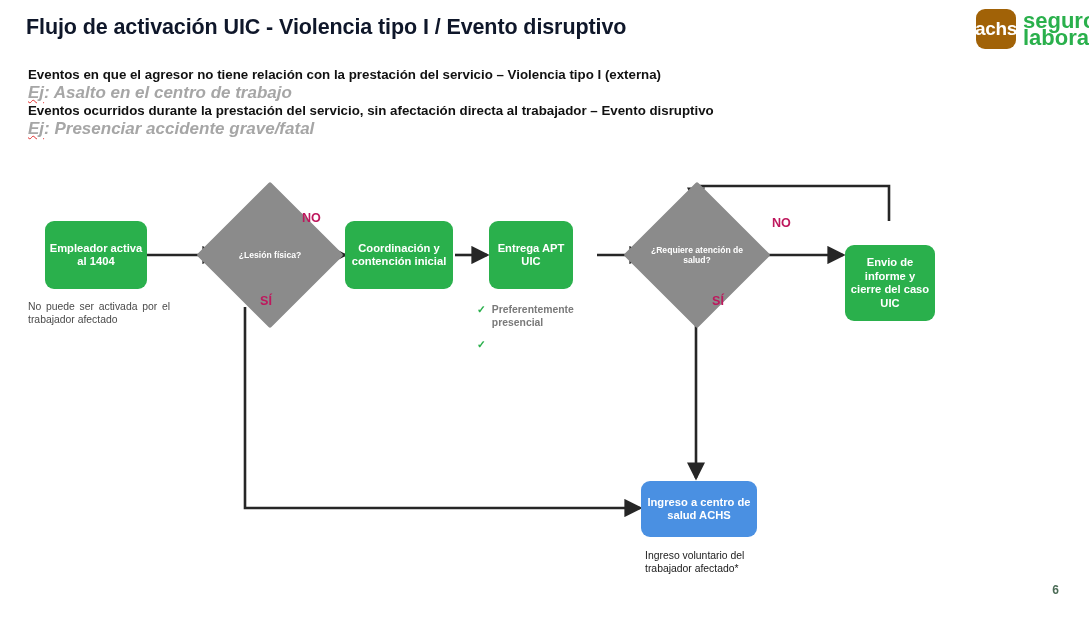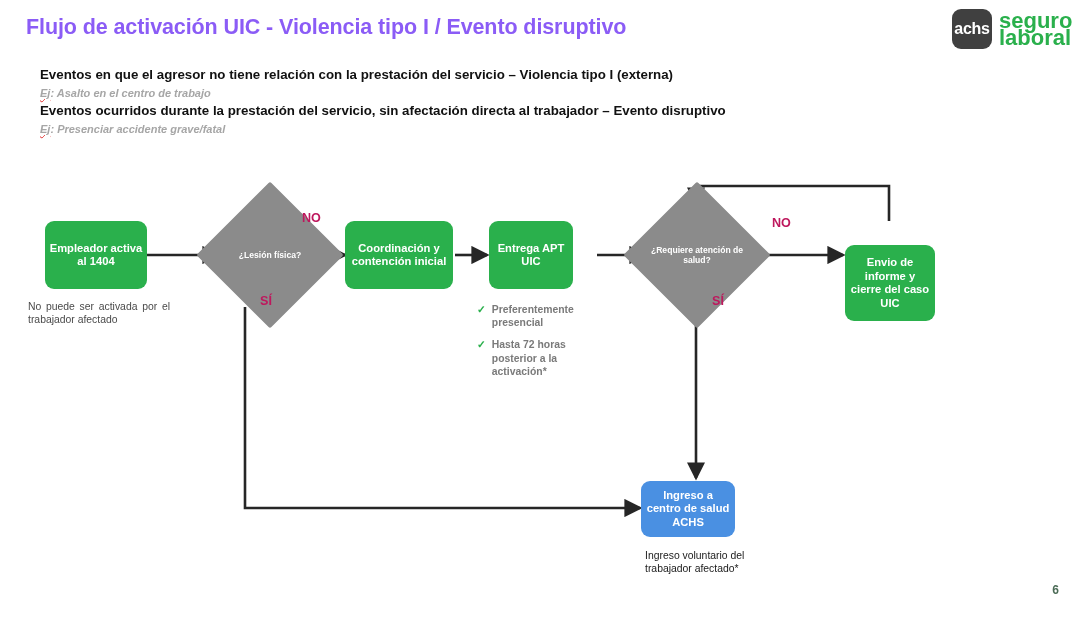--- a/index.html
+++ b/index.html
@@ -21,39 +21,39 @@
     background: #ffffff;
   }
 
   
   .slide-title {
     position: absolute;
     left: 26px;
     top: 15px;
     font-size: 21.5px;
     font-weight: bold;
-    color: #8b5cf6;
+    color: #0f172a;
     letter-spacing: -0.1px;
     white-space: nowrap;
   }
   .intro-block {
     position: absolute;
-    left: 40px;
+    left: 28px;
     top: 66px;
     width: 900px;
   }
   .intro-line-bold {
     font-size: 13.3px;
     font-weight: bold;
     color: #111111;
     line-height: 18px;
     white-space: nowrap;
   }
   .intro-line-ej {
-    font-size: 11px;
+    font-size: 17px;
     font-style: italic;
     font-weight: bold;
     color: #a6a6a6;
     line-height: 18px;
     white-space: nowrap;
   }
   .squiggle {
     position: relative;
     display: inline-block;
     text-decoration-line: underline;
@@ -69,28 +69,29 @@
     left: 952px;
     top: 9px;
     display: flex;
     align-items: center;
     gap: 7px;
   }
   .logo-mark {
     width: 40px;
     height: 40px;
     border-radius: 9px;
-    background: #404040;
+    background: #a16207;
     color: #ffffff;
-    font-size: 16px;
+    font-size: 19px;
     font-weight: bold;
     display: flex;
     align-items: center;
     justify-content: center;
     letter-spacing: -0.3px;
+    margin-left: 24px;
   }
   .logo-text {
     color: #2ab04c;
     font-size: 22px;
     font-weight: bold;
     line-height: 17.5px;
   }
 
   
   .flow {
@@ -278,36 +279,35 @@
       <span>Entrega APT UIC</span>
     </div>
 
     <div class="checklist" style="left:477px; top:303px; width:112px;">
       <div class="check-item">
         <span class="check-mark">✓</span>
         <span class="check-text">Preferentemente presencial</span>
       </div>
       <div class="check-item">
         <span class="check-mark">✓</span>
-        <span class="check-text">Hasta 72 horas posterior a la activación*</span>
       </div>
     </div>
 
     <div class="node node-diamond" style="left:645px; top:203px; width:104px; height:104px;align-items:center;">
       <div class="diamond-shape"></div>
       <span class="diamond-label">¿Requiere atención de salud?</span>
     </div>
     <div class="edge-label" style="left:772px; top:216px;">NO</div>
     <div class="edge-label" style="left:712px; top:294px;">SÍ</div>
 
     <div class="node node-green" style="left:845px; top:221px; width:90px; height:76px;margin-top:24px;">
       <span>Envio de informe y cierre del caso UIC</span>
     </div>
 
-    <div class="node node-blue" style="left:641px; top:481px; width:94px; height:56px;">
+    <div class="node node-blue" style="left:641px; top:481px; width:116px; height:56px;">
       <span>Ingreso a centro de salud ACHS</span>
     </div>
     <div class="caption caption-black" style="left:645px; top:549px; width:120px;">
       <span>Ingreso voluntario del trabajador afectado*</span>
     </div>
 
   </div>
 
   <div class="page-number">6</div>
 

